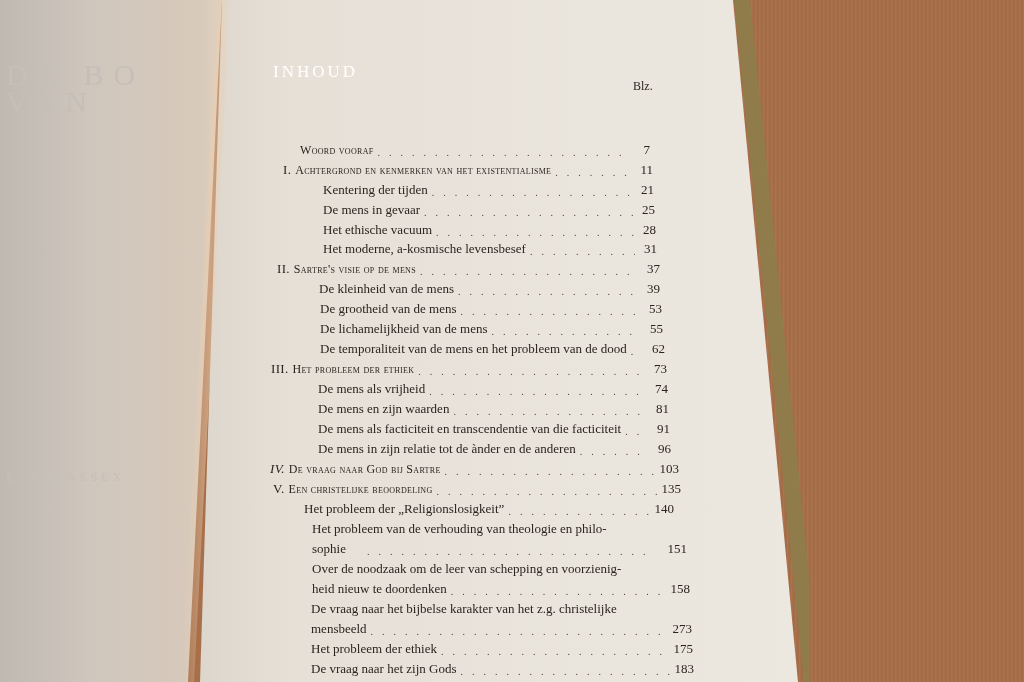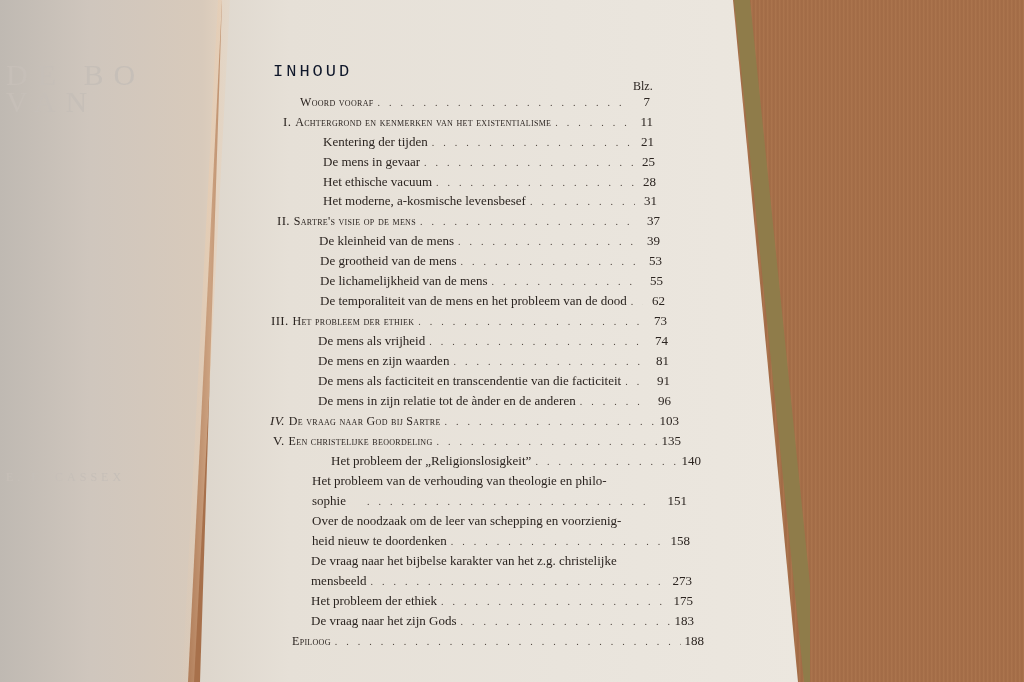--- a/index.html
+++ b/index.html
@@ -12,23 +12,23 @@
     background:linear-gradient(90deg,#bfb9b2 0%,#cfc6bd 40%,#d8cabb 90%,#e3d2bf 100%);
     clip-path:polygon(0 0,222px 0,188px 682px,0 682px);}
   .left-ghost{position:absolute;color:#c6bfb8;font-size:30px;letter-spacing:10px;}
   .gutter{position:absolute;top:0;left:180px;width:60px;height:682px;
     background:linear-gradient(90deg,rgba(0,0,0,0) 0%,rgba(235,205,175,.55) 50%,rgba(0,0,0,0) 100%);
     clip-path:polygon(38px 0,50px 0,14px 682px,2px 682px);}
   .right-page{position:absolute;top:0;left:200px;width:600px;height:682px;
     background:linear-gradient(90deg,#ddd6cc 0%,#e6e0d7 15%,#e9e4dc 60%,#ece7df 100%);
     clip-path:polygon(22px 0,533px 0,598px 682px,0 682px);}
   .toc{position:absolute;left:0;top:0;width:1024px;height:682px;color:#2b2420;}
-  .title{position:absolute;left:273px;top:62px;font-size:17px;letter-spacing:3px;color:#0f172a;font-family:Liberation Mono, monospace;}
+  .title{position:absolute;left:273px;top:62px;font-size:17px;letter-spacing:3px;color:#ffffff;}
   .blz{position:absolute;left:633px;top:79px;font-size:12px;}
-  .row{position:absolute;font-size:13px;white-space:nowrap;display:flex;align-items:center;}
+  .row{position:absolute;font-size:13px;white-space:nowrap;display:flex;align-items:flex-end;margin-top:48px;}
   .row .lbl{flex:0 0 auto;}
   .row .dots{flex:1 1 auto;overflow:hidden;margin:0 4px;letter-spacing:9px;color:#4a403a;font-size:10px;}
   .row .pg{flex:0 0 auto;text-align:right;min-width:18px;}
   .sc{font-variant:small-caps;font-size:12px;letter-spacing:.3px;}
   .num{display:inline-block;width:auto;margin-right:4px;}
 </style>
 </head>
 <body>
 
 <div class="bg-kraft"></div>
@@ -130,21 +130,21 @@
       <div class="row" style="left: 270px; top: 413px; width: 409px;">
         <span class="lbl sc"><span class="num" style="font-variant: normal; font-size: 13px; font-style: italic;">IV.</span><span>De vraag naar God bij Sartre</span></span>
         <span class="dots">................................................................................</span>
         <span class="pg">103</span>
       </div>
       <div class="row" style="left: 273px; top: 433px; width: 408px;">
         <span class="lbl sc"><span class="num" style="font-variant: normal; font-size: 13px;">V.</span><span>Een christelijke beoordeling</span></span>
         <span class="dots">................................................................................</span>
         <span class="pg">135</span>
       </div>
-      <div class="row" style="left: 331px; top: 453px; width: 370px;">
+      <div class="row" style="left: 304px; top: 453px; width: 370px;">
         <span class="lbl"><span>Het probleem der „Religionslosigkeit”</span></span>
         <span class="dots">................................................................................</span>
         <span class="pg">140</span>
       </div>
       <div class="row" style="left: 312px; top: 473px; width: 374px;">
         <span class="lbl"><span>Het probleem van de verhouding van theologie en philo-</span></span>
       </div>
       <div class="row" style="left: 312px; top: 493px; width: 375px; gap: 17px;">
         <span class="lbl"><span>sophie</span></span>
         <span class="dots">................................................................................</span>

